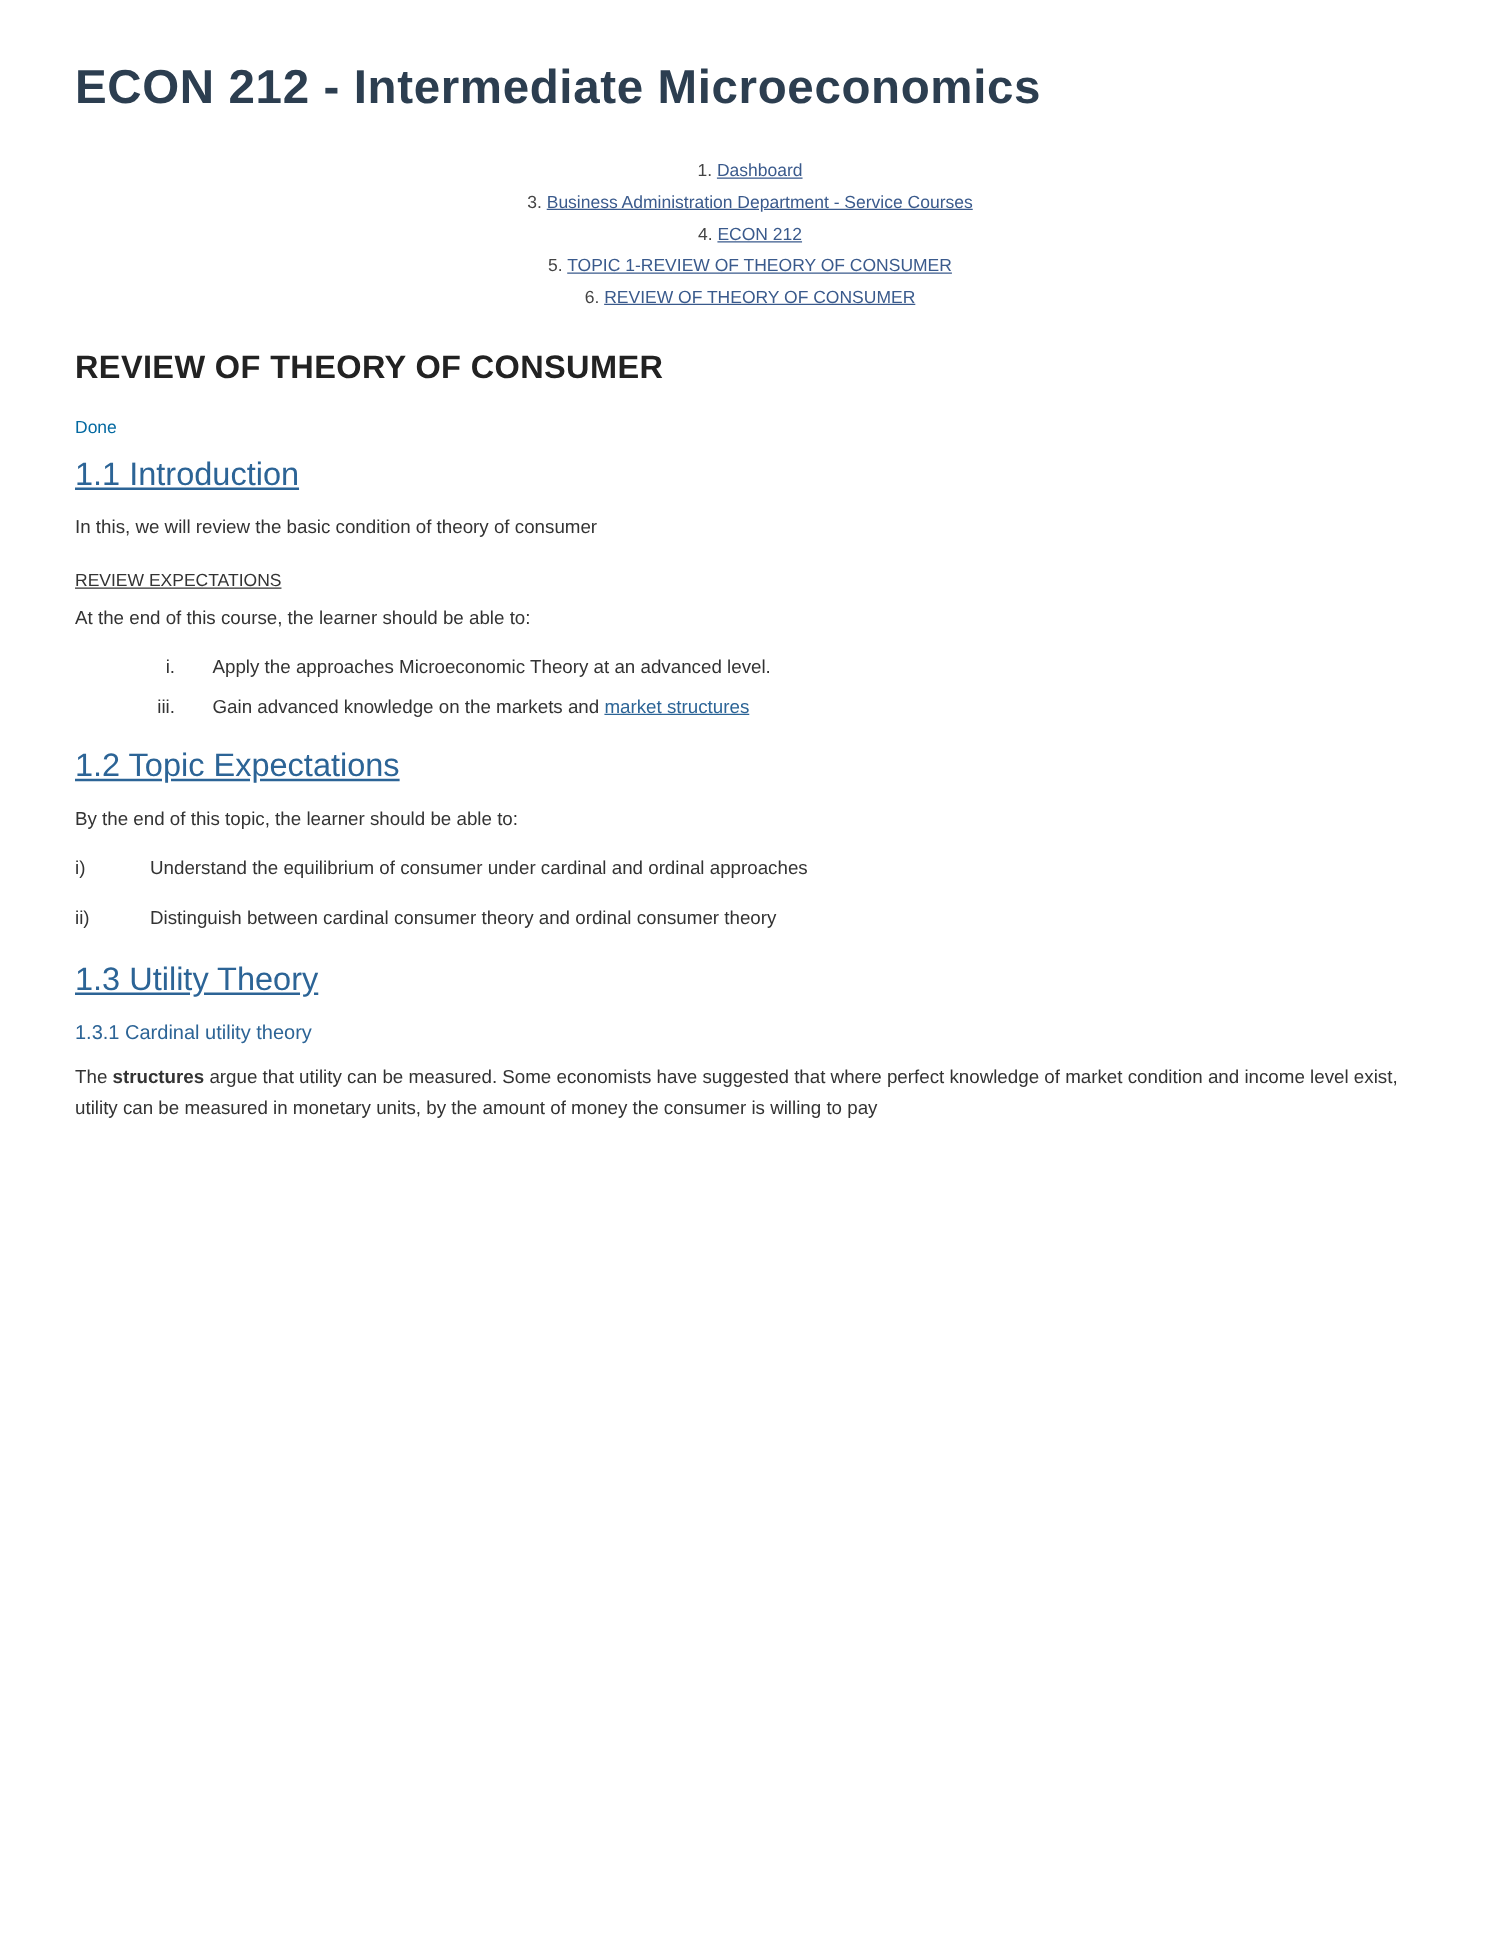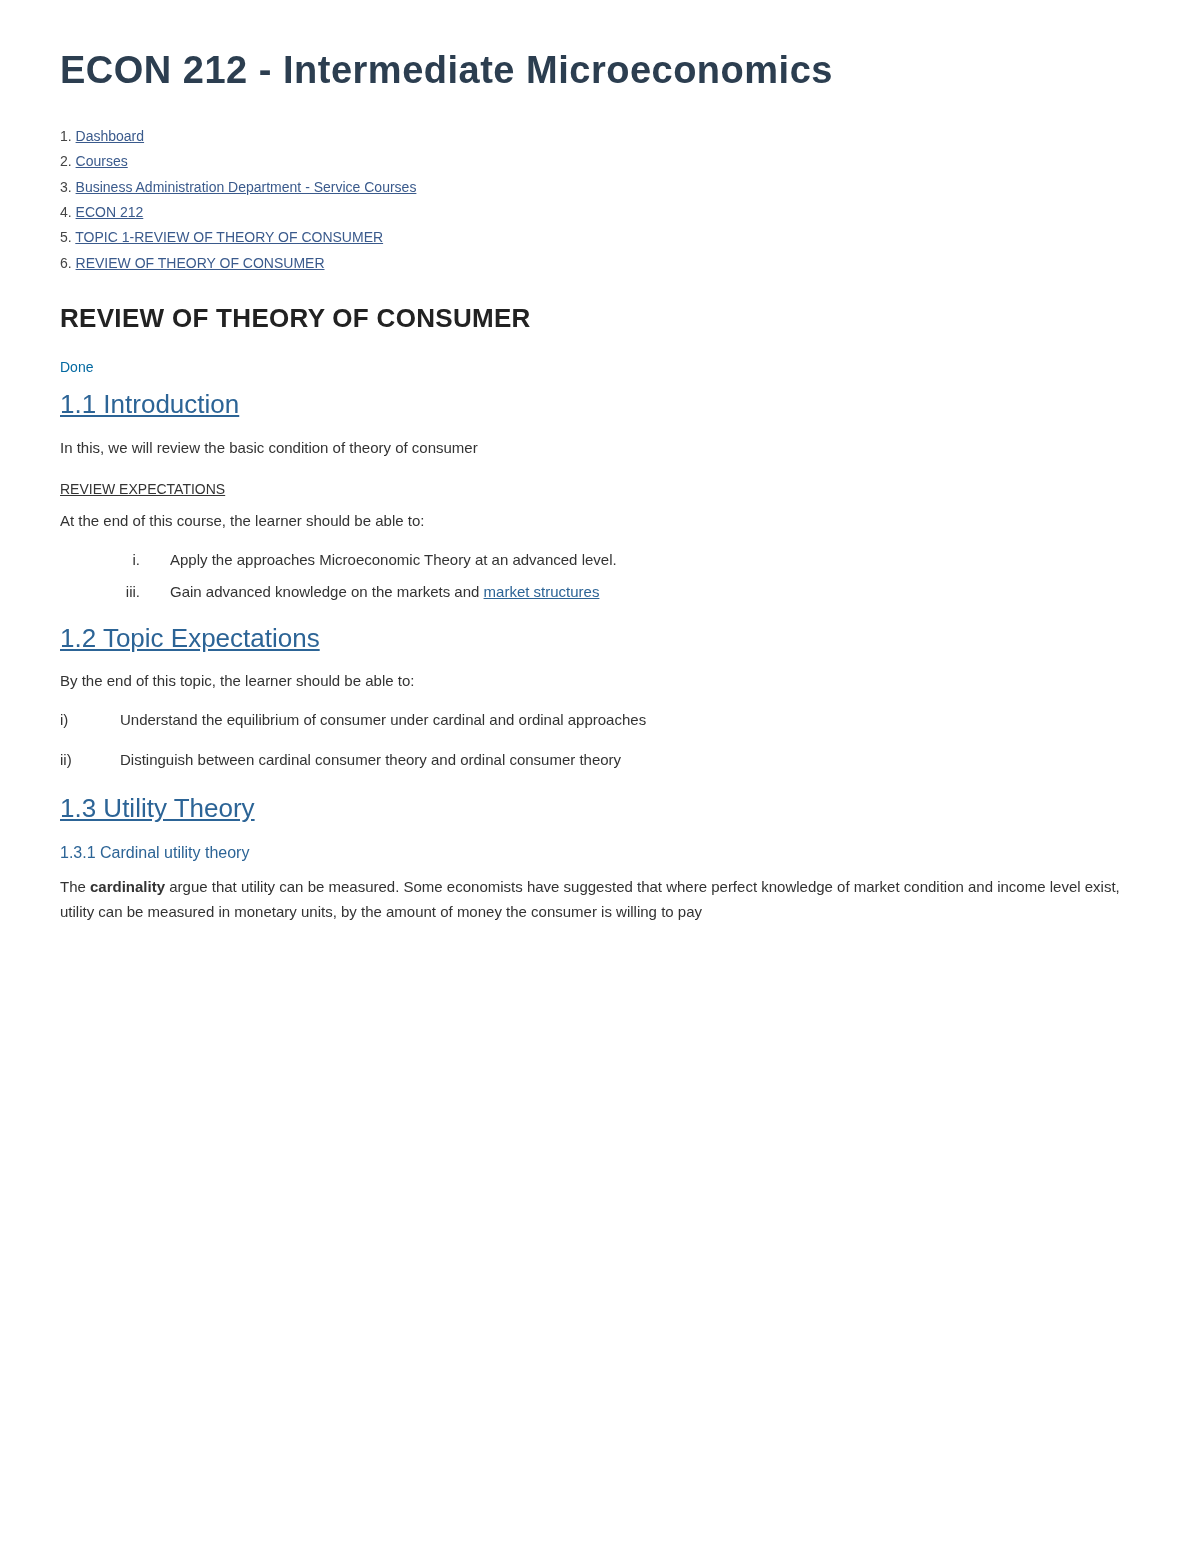--- a/index.html
+++ b/index.html
@@ -24,20 +24,21 @@
       color: #2c3e50;
       margin-bottom: 24px;
       font-family: Arial, sans-serif;
       letter-spacing: 0.5px;
     }
 
     .breadcrumb-list {
       list-style: none;
       padding: 0;
       margin-bottom: 24px;
+      text-align: center;
     }
 
     .breadcrumb-list li {
       margin-bottom: 3px;
       font-size: 14px;
       color: #444;
     }
 
     .breadcrumb-list li a {
       color: #3a5a8c;
@@ -144,23 +145,20 @@
 </head>
 <body>
 
 <h1 class="page-title">ECON 212 - Intermediate Microeconomics</h1>
 
 <ol class="breadcrumb-list">
   <li>
     <span>1. </span><a href="#">Dashboard</a>
   </li>
   <li>
-    <span>2. </span><a href="#">Courses</a>
-  </li>
-  <li>
     <span>3. </span><a href="#">Business Administration Department - Service Courses</a>
   </li>
   <li>
     <span>4. </span><a href="#">ECON 212</a>
   </li>
   <li>
     <span>5. </span><a href="#">TOPIC 1-REVIEW OF THEORY OF CONSUMER</a>
   </li>
   <li>
     <span>6. </span><a href="#">REVIEW OF THEORY OF CONSUMER</a>
@@ -204,14 +202,14 @@
 <div class="topic-list-item">
   <span class="roman-label">ii)</span>
   <span class="topic-content">Distinguish between cardinal consumer theory and ordinal consumer theory</span>
 </div>
 
 <h3 class="subsection-title">1.3 Utility Theory</h3>
 
 <p class="sub-sub-heading">1.3.1 Cardinal utility theory</p>
 
 <p class="paragraph">
-  <span>The </span><span class="bold-inline">cardinality</span><span> argue that utility can be measured. Some economists have suggested that where perfect knowledge of market condition and income level exist, utility can be measured in monetary units, by the amount of money the consumer is willing to pay</span>
+  <span>The </span><span class="bold-inline">structures</span><span> argue that utility can be measured. Some economists have suggested that where perfect knowledge of market condition and income level exist, utility can be measured in monetary units, by the amount of money the consumer is willing to pay</span>
 </p>
 
 </body></html>

